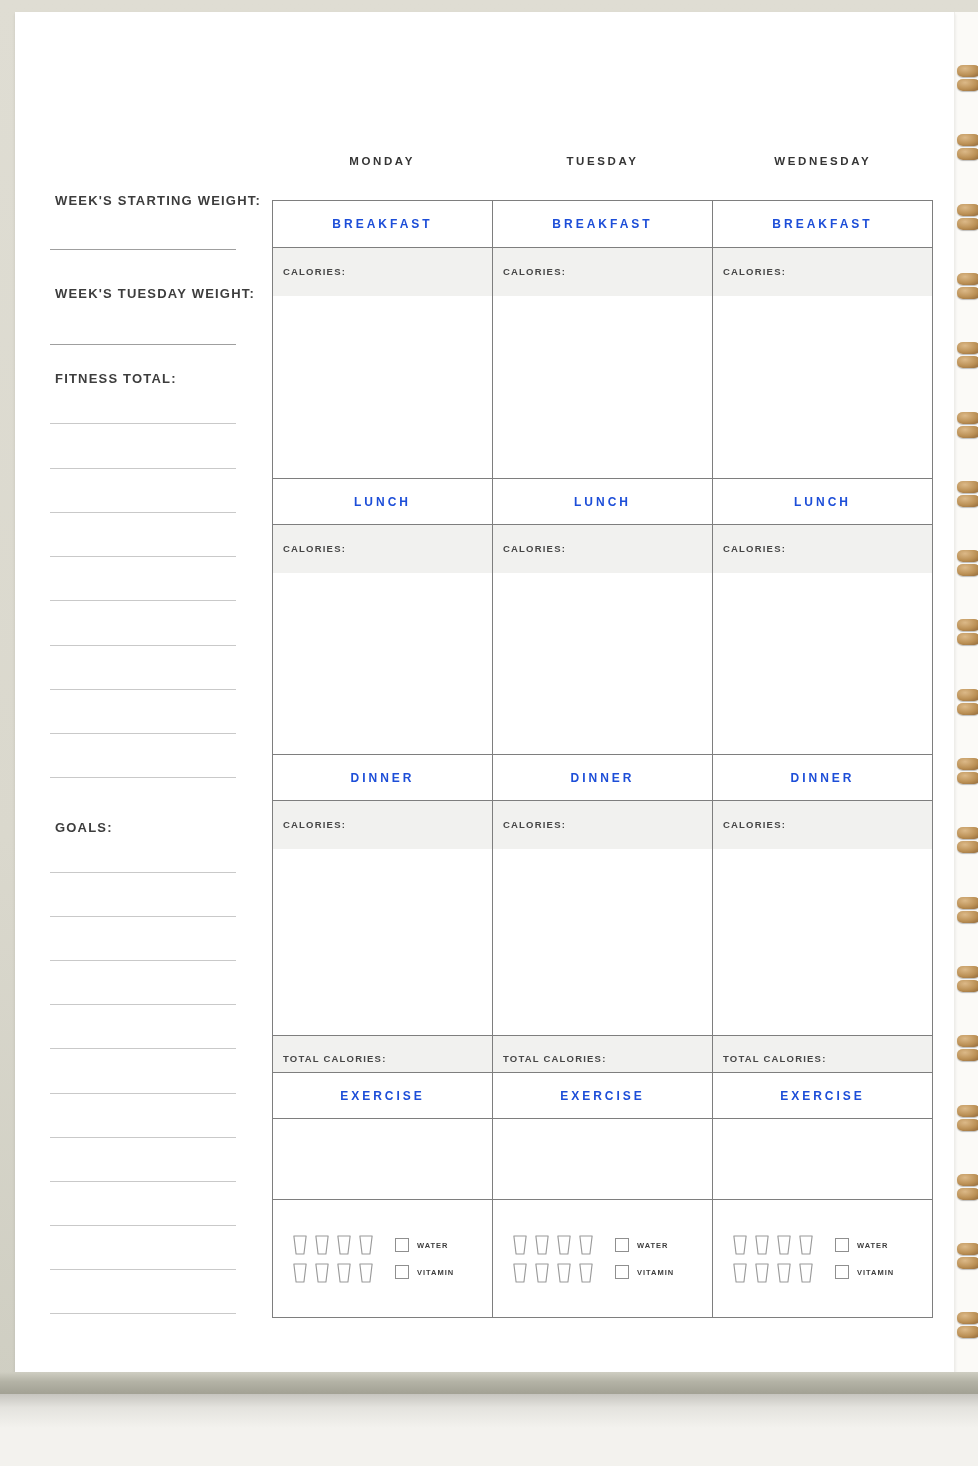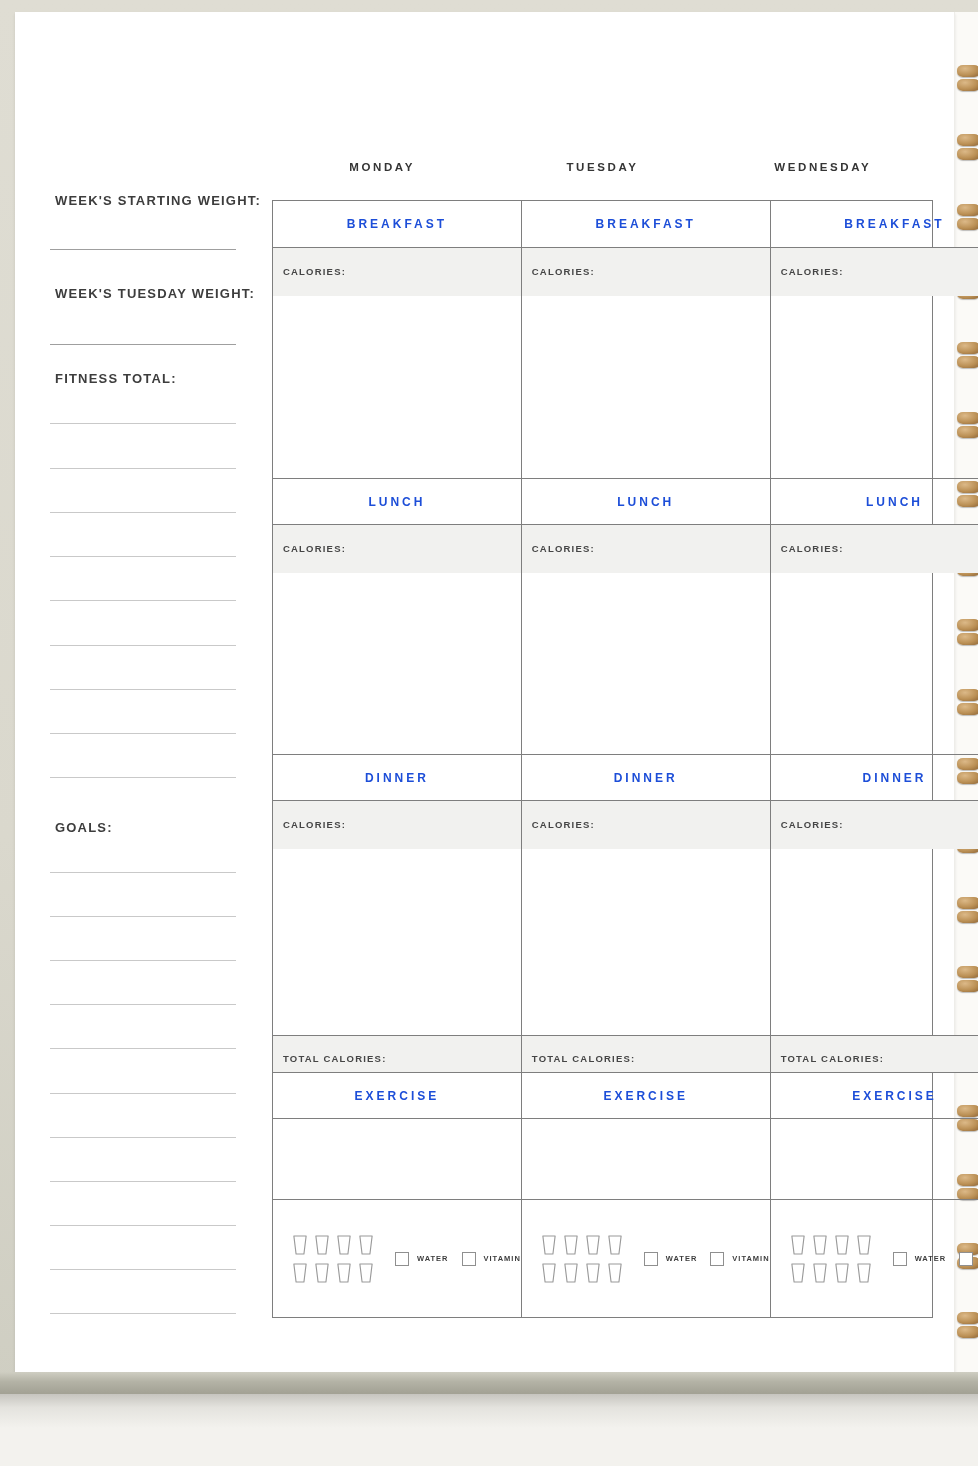--- a/index.html
+++ b/index.html
@@ -30,42 +30,42 @@
 
   
   .side-label { position:absolute; left:55px; font-size:13px; font-weight:700;
     letter-spacing:1.2px; color:#3d3d3d; white-space:nowrap; }
   .weight-line { position:absolute; left:50px; width:186px; border-bottom:1px solid #9f9f9f; }
   .ruled-lines { position:absolute; left:50px; width:186px; }
   .ruled-line { height:44.25px; border-bottom:1px solid #c9c9c9; }
   .ruled-lines.notes .ruled-line { height:44.1px; }
 
   
-  .day-headers { position:absolute; left:272px; top:156px; width:661px; height:22px; display:flex; }
+  .day-headers { position:absolute; left:272px; top:150px; width:661px; height:22px; display:flex; }
   .day-header { flex:1; text-align:center; font-size:11.5px; font-weight:700;
     letter-spacing:2.6px; color:#353535; line-height:22px; }
 
   
   .planner-table { position:absolute; left:272px; top:200px; width:661px; height:1118px;
     display:flex; border:1px solid #7e7e7e; background:#fff; }
   .day-col { flex:1; display:flex; flex-direction:column; }
   .day-col + .day-col { border-left:1px solid #7e7e7e; }
   .sec-header { height:47px; line-height:47px; text-align:center; font-size:12px; font-weight:700;
     letter-spacing:3px; color:#1d4ed8; border-bottom:1px solid #7e7e7e; flex:0 0 auto; }
   .bt { border-top:1px solid #7e7e7e; }
   .cal-row { height:48px; line-height:48px; background:#f1f1ef; padding-left:10px;
     font-size:9.5px; font-weight:700; letter-spacing:1.2px; color:#454545; flex:0 0 auto; }
   .total-row { height:37px; line-height:45px; }
   .space { flex:0 0 auto; }
   .sp1 { height:182px; } .sp2 { height:181px; } .sp3 { height:186px; } .sp4 { height:80px; }
   .water-row { flex:1 1 auto; border-top:1px solid #7e7e7e; display:flex; align-items:center;
     padding-left:18px; gap:20px; }
   .cups { display:flex; flex-direction:column; gap:6px; }
   .cup-row { display:flex; gap:4px; }
-  .checks { display:flex; flex-direction:row; gap:13px; }
+  .checks { display:flex; flex-direction:column; gap:13px; }
   .check-line { display:flex; align-items:center; gap:8px; }
   .checkbox { width:14px; height:14px; border:1px solid #8f8f8f; background:#fff; display:inline-block; }
   .check-label { font-size:7.5px; font-weight:700; letter-spacing:1px; color:#3d3d3d; }
 </style>
 </head>
 <body>
 
 <div class="cover-base"></div>
 <div class="page-stack"></div>
 <div class="page"></div>

